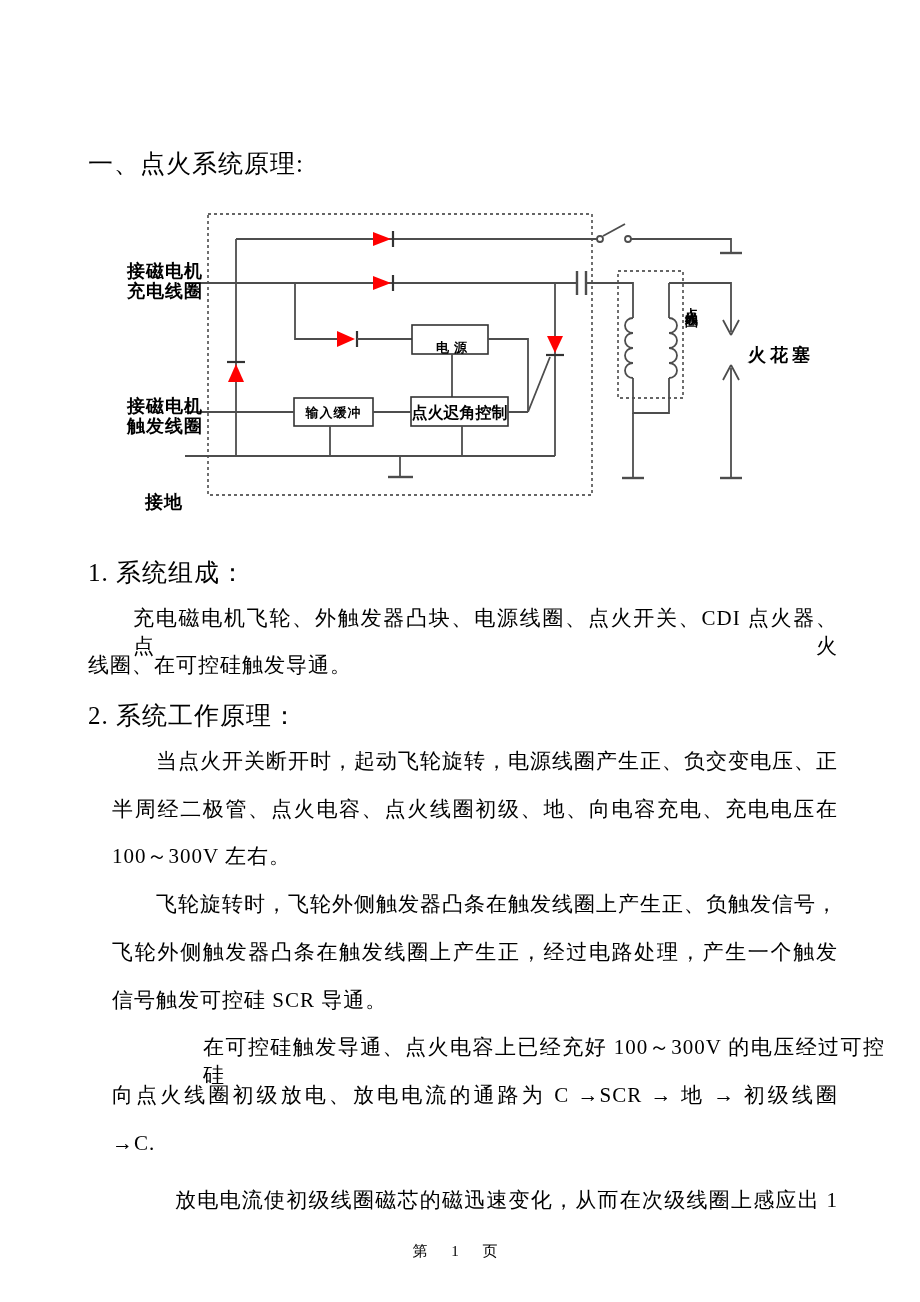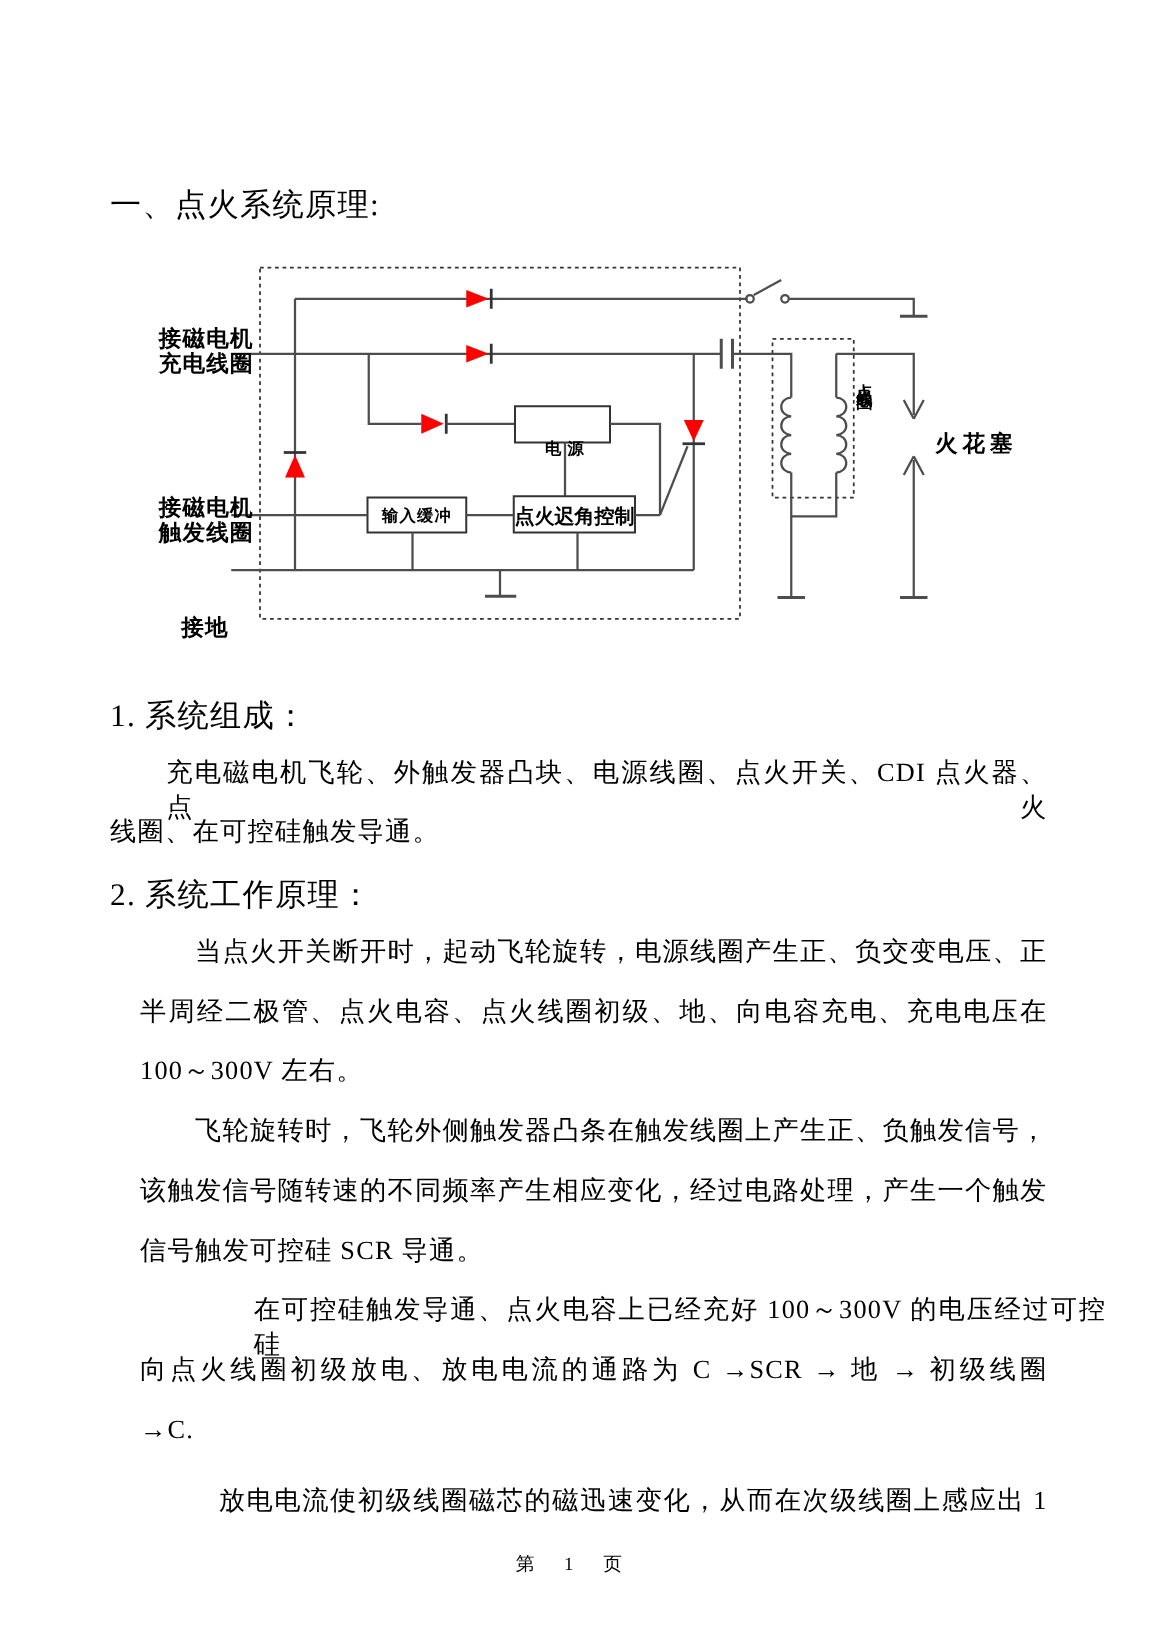--- a/index.html
+++ b/index.html
@@ -92,40 +92,40 @@
 
   <div class="dlabel" style="left:127px;top:261px;">
     <div>接磁电机</div>
     <div>充电线圈</div>
   </div>
   <div class="dlabel" style="left:127px;top:396px;">
     <div>接磁电机</div>
     <div>触发线圈</div>
   </div>
   <div class="dlabel" style="left:145px;top:448px;margin-top:44px;">接地</div>
-  <div class="blabel" style="left:412px;top:350px;width:84px;letter-spacing:5px;">电源</div>
+  <div class="blabel" style="left:412px;top:339px;width:84px;letter-spacing:5px;">电源</div>
   <div class="blabel" style="left:294px;top:404px;width:79px;letter-spacing:1px;">输入缓冲</div>
   <div class="blabel" style="left:411px;top:403px;width:97px;font-size:16px;">点火迟角控制</div>
   <div class="vlabel" style="left:682px;top:296px;height:78px;">点火线圈</div>
   <div class="dlabel" style="left:748px;top:345px;letter-spacing:4px;">火花塞</div>
 
   <div class="heading" style="left:88px;top:147px;">一、点火系统原理:</div>
 
   <div class="heading" style="left:88px;top:556px;">1. 系统组成：</div>
   <div class="tl fill" style="left:133px;top:604px;width:705px;">充电磁电机飞轮、外触发器凸块、电源线圈、点火开关、CDI 点火器、点火</div>
   <div class="tl" style="left:88px;top:651px;">线圈、在可控硅触发导通。</div>
 
   <div class="heading" style="left:88px;top:699px;">2. 系统工作原理：</div>
 
   <div class="tl fill" style="left:156px;top:747px;width:682px;">当点火开关断开时，起动飞轮旋转，电源线圈产生正、负交变电压、正</div>
   <div class="tl fill" style="left:112px;top:795px;width:726px;">半周经二极管、点火电容、点火线圈初级、地、向电容充电、充电电压在</div>
   <div class="tl" style="left:112px;top:842px;">100～300V 左右。</div>
 
   <div class="tl fill" style="left:156px;top:890px;width:682px;">飞轮旋转时，飞轮外侧触发器凸条在触发线圈上产生正、负触发信号，</div>
-  <div class="tl fill" style="left:112px;top:938px;width:726px;">该触发信号随转速的不同频率产生相应变化，经过电路处理，产生一个触发</div>
+  <div class="tl fill" style="left:112px;top:938px;width:726px;">飞轮外侧触发器凸条在触发线圈上产生正，经过电路处理，产生一个触发</div>
   <div class="tl" style="left:112px;top:986px;">信号触发可控硅 SCR 导通。</div>
 
   <div class="tl fill" style="left:156px;top:1033px;width:682px;margin-left:47px;">在可控硅触发导通、点火电容上已经充好 100～300V 的电压经过可控硅</div>
   <div class="tl fill" style="left:112px;top:1081px;width:726px;">向点火线圈初级放电、放电电流的通路为 C →SCR →  地 →  初级线圈</div>
   <div class="tl" style="left:112px;top:1129px;">→C.</div>
 
   <div class="tl fill" style="left:175px;top:1186px;width:663px;">放电电流使初级线圈磁芯的磁迅速变化，从而在次级线圈上感应出 1</div>
 
   <div class="footer">第 1 页</div>
 </div>

